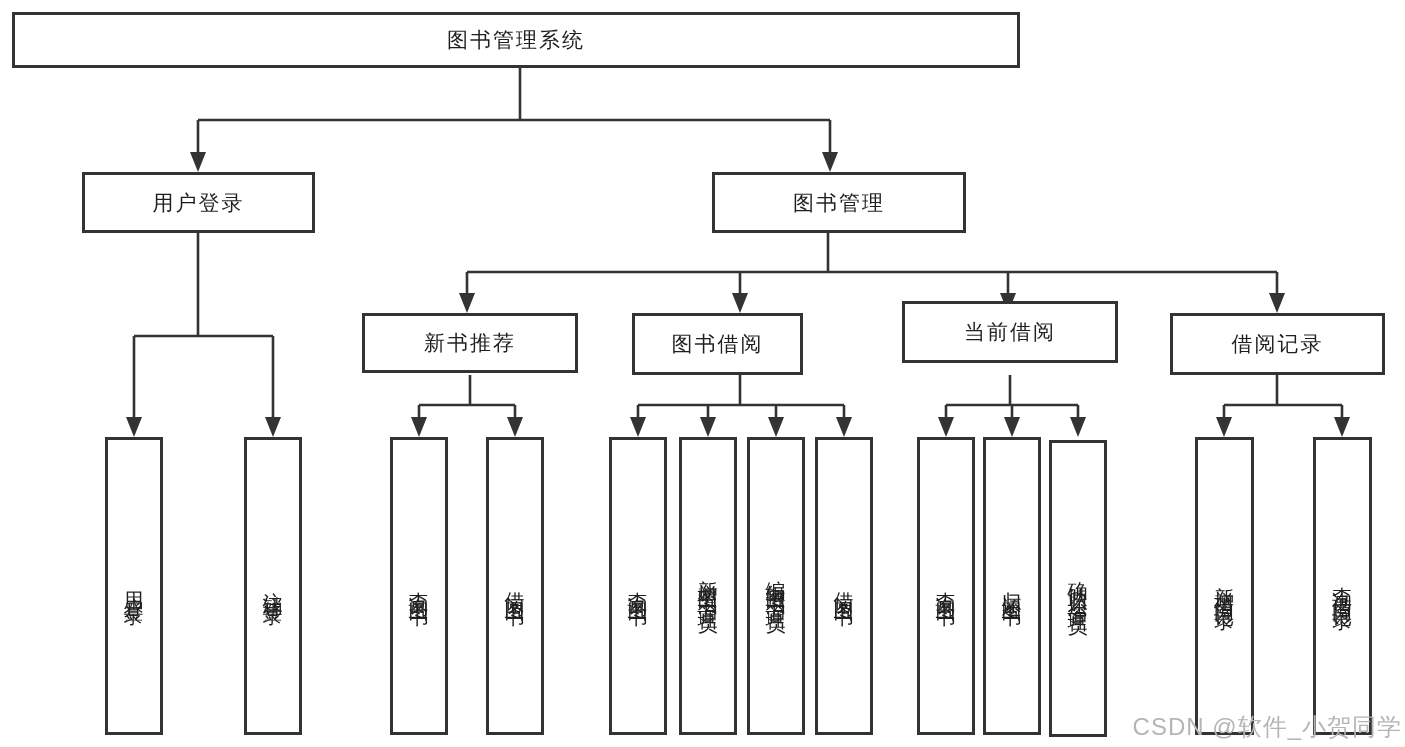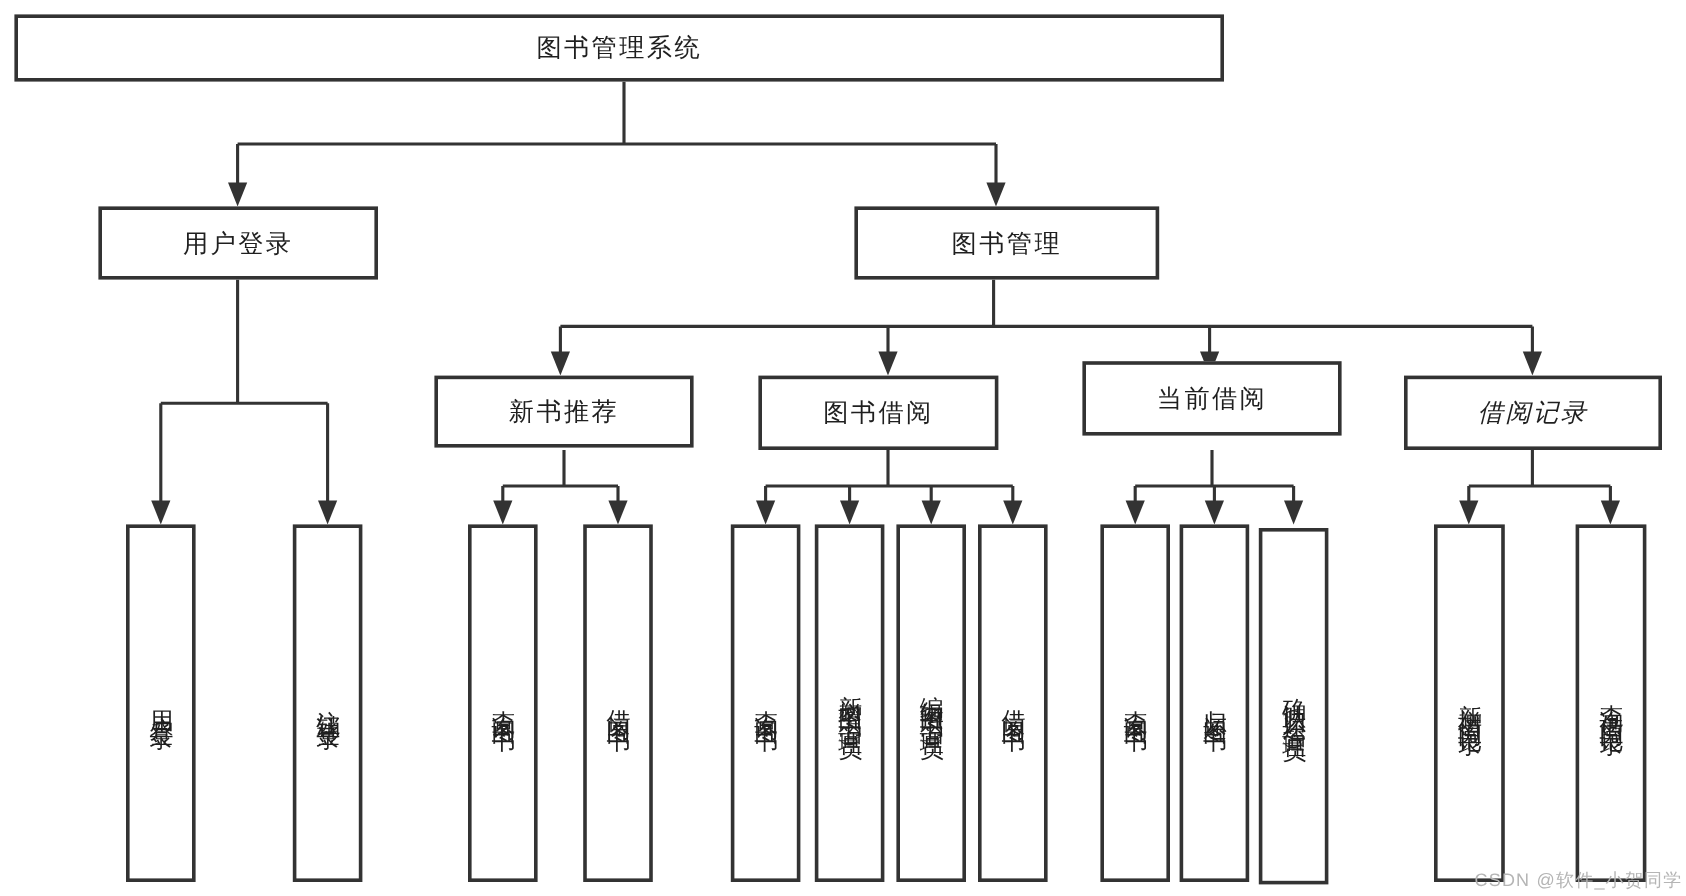--- a/index.html
+++ b/index.html
@@ -33,21 +33,21 @@
     text-orientation: mixed;
     font-size: 20px;
     line-height: 1;
     letter-spacing: 5px;
     white-space: nowrap;
   }
   .watermark {
     position: absolute;
     right: 3px;
     bottom: 4px;
-    font-size: 15px;
+    font-size: 24px;
     color: #b5b5b5;
     letter-spacing: 1px;
   }
 </style>
 </head>
 <body>
 
 <div class="canvas">
 
   <svg class="connectors" viewBox="0 0 1405 747" xmlns="http://www.w3.org/2000/svg">
@@ -104,27 +104,27 @@
   <div class="node h-node" style="left:82px; top:172px; width:233px; height:61px;">
     <span>用户登录</span>
   </div>
   <div class="node h-node" style="left:712px; top:172px; width:254px; height:61px;">
     <span>图书管理</span>
   </div>
 
   <div class="node h-node" style="left:362px; top:313px; width:216px; height:60px;">
     <span>新书推荐</span>
   </div>
-  <div class="node h-node" style="left:632px; top:313px; width:200px; height:62px;">
+  <div class="node h-node" style="left:632px; top:313px; width:171px; height:62px;">
     <span>图书借阅</span>
   </div>
   <div class="node h-node" style="left:902px; top:301px; width:216px; height:62px;">
     <span>当前借阅</span>
   </div>
-  <div class="node h-node" style="left:1170px; top:313px; width:215px; height:62px;font-style:italic;">
+  <div class="node h-node" style="left:1170px; top:313px; width:215px; height:62px;">
     <span>借阅记录</span>
   </div>
 
   <div class="node v-node" style="left:105px; top:437px; width:58px; height:298px;">
     <span>用户登录</span>
   </div>
   <div class="node v-node" style="left:244px; top:437px; width:58px; height:298px;">
     <span>注销登录</span>
   </div>
 

